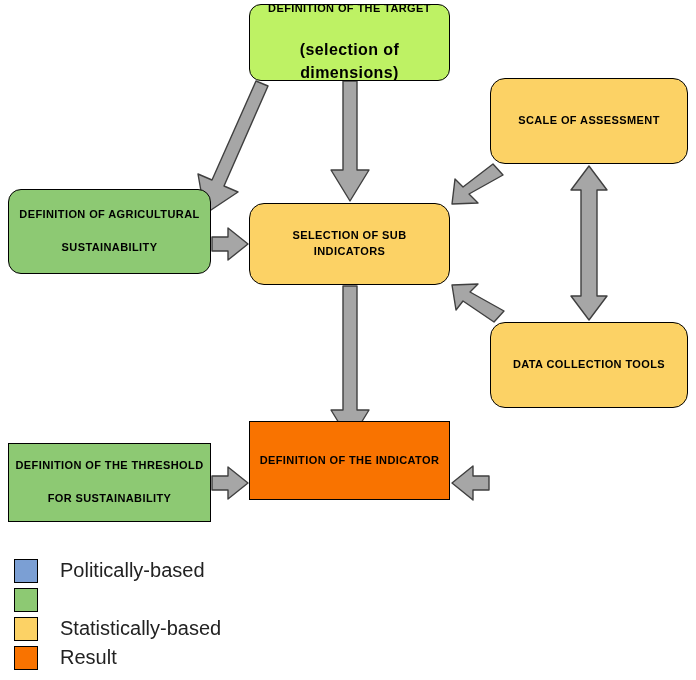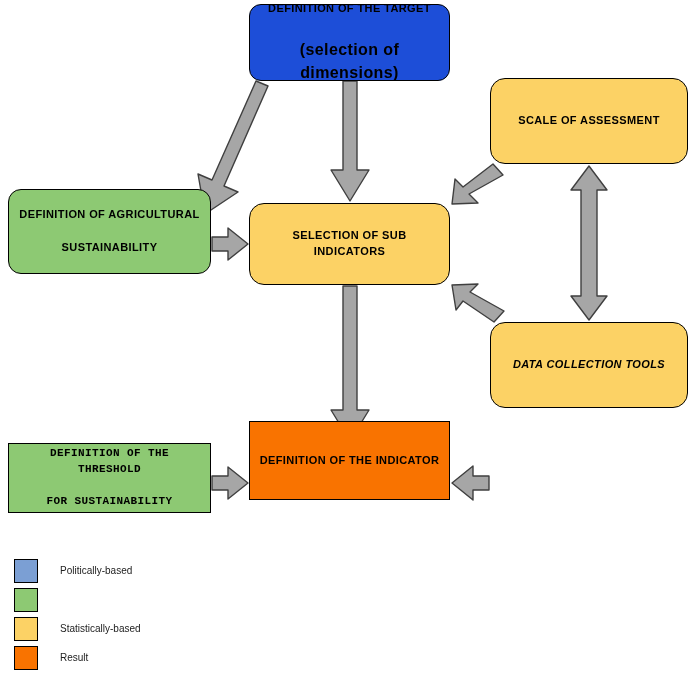--- a/index.html
+++ b/index.html
@@ -54,22 +54,22 @@
     justify-content: center;
     border-radius: 12px;
   }
   #node-target .sub {
     margin-top: 13px;
     font-size: 16px;
   }
   #node-agri-sust   { left: 8px;   top: 189px; width: 203px; height: 85px; border-radius: 13px; }
   #node-sub-ind     { left: 249px; top: 203px; width: 201px; height: 82px; align-items: center; }
   #node-scale       { left: 490px; top: 78px;  width: 198px; height: 86px; }
-  #node-data-tools  { left: 490px; top: 322px; width: 198px; height: 86px; font-style: italic; }
-  #node-threshold   { left: 8px;   top: 443px; width: 203px; height: 70px; font-family: Liberation Mono, monospace; }
+  #node-data-tools  { left: 490px; top: 322px; width: 198px; height: 86px; }
+  #node-threshold   { left: 8px;   top: 443px; width: 203px; height: 79px; }
   #node-indicator   { left: 249px; top: 421px; width: 201px; height: 79px; }
   #node-methodology { left: 490px; top: 443px; width: 198px; height: 79px; }
 
   #legend {
     position: absolute;
     left: 14px;
     top: 556px;
     width: 320px;
     z-index: 3;
   }
@@ -80,21 +80,21 @@
   }
   .legend-swatch {
     width: 24px;
     height: 24px;
     border: 1px solid #000000;
     box-sizing: border-box;
     flex: 0 0 auto;
   }
   .legend-label {
     margin-left: 22px;
-    font-size: 10px;
+    font-size: 20px;
     color: #222222;
     font-weight: normal;
     white-space: nowrap;
   }
 </style>
 </head>
 <body>
 
 <div id="diagram-root">
 
@@ -112,21 +112,21 @@
 
     <polygon points="589,166 607,190 597,190 597,296 607,296 589,320 571,296 581,296 581,190 571,190" fill="#a6a6a6" stroke="#3f3f3f" stroke-width="1.4" stroke-linejoin="round"></polygon>
 
     <polygon points="343,286 357,286 357,410 369,410 350,441 331,410 343,410" fill="#a6a6a6" stroke="#3f3f3f" stroke-width="1.4" stroke-linejoin="round"></polygon>
 
     <polygon points="212,476 228,476 228,467 248,483 228,499 228,490 212,490" fill="#a6a6a6" stroke="#3f3f3f" stroke-width="1.4" stroke-linejoin="round"></polygon>
 
     <polygon points="489,476 473,476 473,466 452,483 473,500 473,490 489,490" fill="#a6a6a6" stroke="#3f3f3f" stroke-width="1.4" stroke-linejoin="round"></polygon>
   </svg>
 
-  <div class="node node-blue" id="node-target" style="background: #1d4ed8; gap: 8px;">
+  <div class="node node-blue" id="node-target" style="background: #bef264; gap: 8px;">
     <span class="main">DEFINITION OF THE TARGET</span>
     <span class="sub">(selection of dimensions)</span>
   </div>
 
   <div class="node node-green" id="node-agri-sust" style="background: rgb(141, 201, 115);">
     <span>
       <span>DEFINITION OF AGRICULTURAL</span>
       <span class="line2">SUSTAINABILITY</span>
     </span>
   </div>

